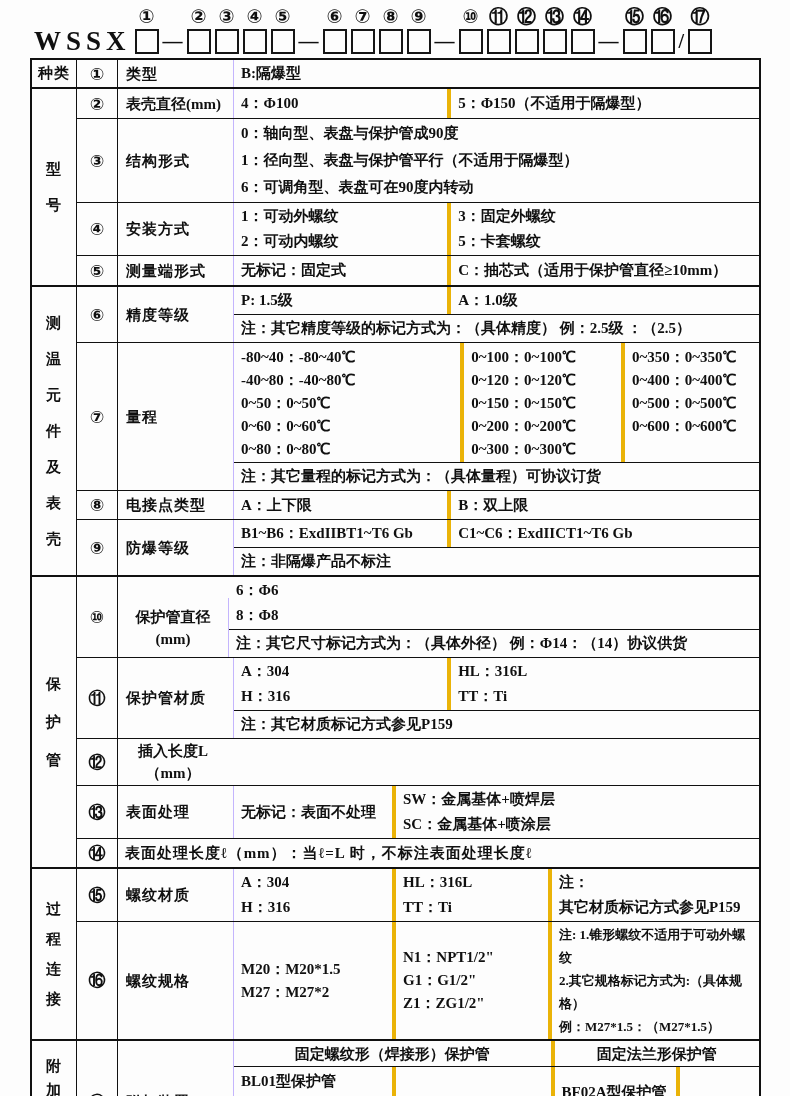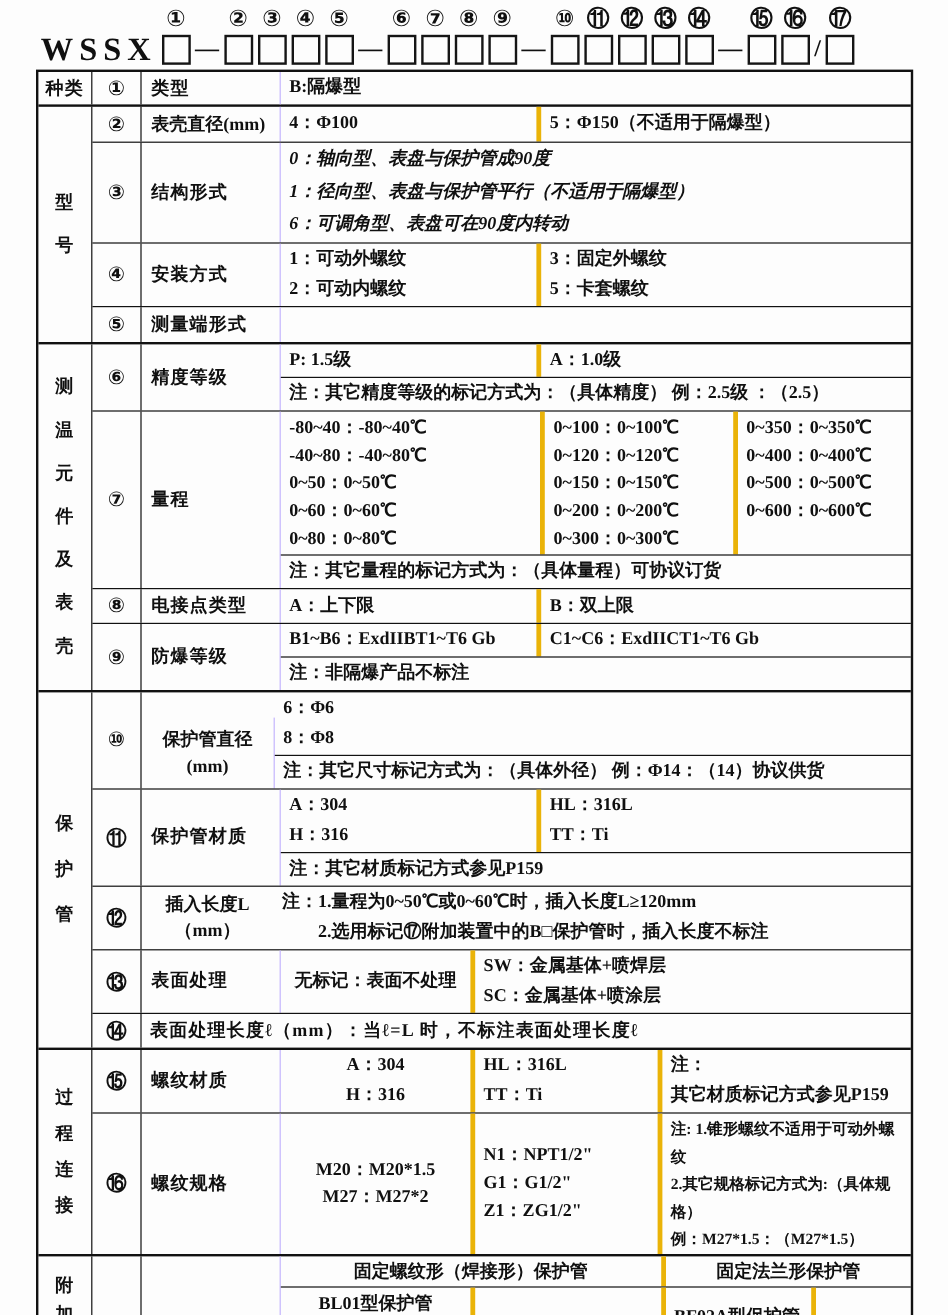--- a/index.html
+++ b/index.html
@@ -37,22 +37,22 @@
   .content{flex:1;display:flex;flex-direction:column;min-width:0;}
   .crow{display:flex;flex:1;}
   .crow + .crow{border-top:1px solid #111;}
   .cell{padding:1px 7px;display:flex;flex-direction:column;justify-content:center;
         white-space:pre-line;line-height:25px;min-width:0;box-sizing:border-box;}
   .cell + .cell{border-left:4px solid #eab308;}
   .cell.top{justify-content:flex-start;padding-top:3px;}
   .cell.centered{align-items:center;text-align:center;}
   .cell.prewrap{white-space:pre-wrap;}
   .w406{width:40.6%;}
-  .w412{width:41.2%;}  .w306{width:30.6%;}
-  .w301{width:30.1%;text-align:center;}  .w297{width:29.7%;}
+  .w412{width:41.2%;}  .w306{width:30.6%;margin-left:10px;}
+  .w301{width:30.1%;}  .w297{width:29.7%;}
   .w603{width:60.3%;}
   .w302{width:30.2%;}  .w239{width:23.9%;}
   .fl1{flex:1;}
   .small{font-size:13px;line-height:23px;letter-spacing:0;}
   .lh23{line-height:23px;}
   .note{min-height:26px;}
 </style>
 </head>
 <body>
 
@@ -216,41 +216,47 @@
             <div class="cell w406">4：Φ100</div>
             <div class="cell fl1">5：Φ150（不适用于隔爆型）</div>
           </div>
             </div>
         </div>
         <div class="row">
           <div class="num">③</div>
           <div class="lbl">结构形式</div>
           <div class="content">
               <div class="crow">
-            <div class="cell fl1" style="line-height:27px;font-style:italic;">0：轴向型、表盘与保护管成90度
+            <div class="cell fl1" style="line-height:27px;">0：轴向型、表盘与保护管成90度
 1：径向型、表盘与保护管平行（不适用于隔爆型）
 6：可调角型、表盘可在90度内转动</div>
           </div>
             </div>
         </div>
         <div class="row">
           <div class="num">④</div>
           <div class="lbl">安装方式</div>
           <div class="content">
               <div class="crow">
             <div class="cell w406">1：可动外螺纹
 2：可动内螺纹</div>
             <div class="cell fl1">3：固定外螺纹
 5：卡套螺纹</div>
           </div>
             </div>
         </div>
         <div class="row" style="min-height:29px;">
           <div class="num">⑤</div>
           <div class="lbl">测量端形式</div>
+          <div class="content">
+              <div class="crow">
+            <div class="cell w406">无标记：固定式</div>
+            <div class="cell fl1">C：抽芯式（适用于保护管直径≥10mm）</div>
+          </div>
+            </div>
         </div>
       </div>
     </div>
 
     <div class="grp">
       <div class="gl glh">测
 温
 元
 件
 及
@@ -352,26 +358,20 @@
             </div>
             <div class="crow note">
                 <div class="cell fl1">注：其它材质标记方式参见P159</div>
               </div>
           </div>
         </div>
         <div class="row">
           <div class="num">⑫</div>
           <div class="lbl center nobr" style="letter-spacing:0;">插入长度L
 （mm）</div>
-          <div class="content">
-              <div class="crow">
-            <div class="cell fl1 prewrap">注：1.量程为0~50℃或0~60℃时，插入长度L≥120mm
-　　2.选用标记⑰附加装置中的B□保护管时，插入长度不标注</div>
-          </div>
-            </div>
         </div>
         <div class="row">
           <div class="num">⑬</div>
           <div class="lbl">表面处理</div>
           <div class="content">
               <div class="crow">
             <div class="cell w301">无标记：表面不处理</div>
             <div class="cell fl1">SW：金属基体+喷焊层
 SC：金属基体+喷涂层</div>
           </div>

